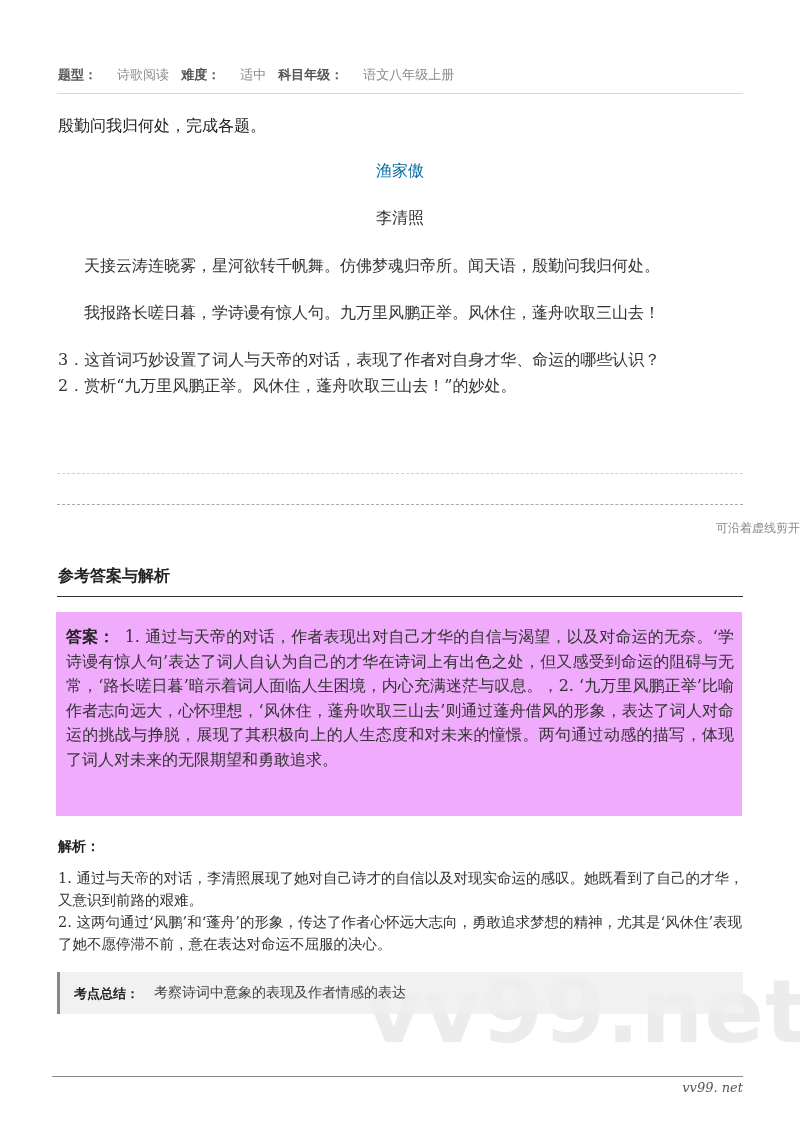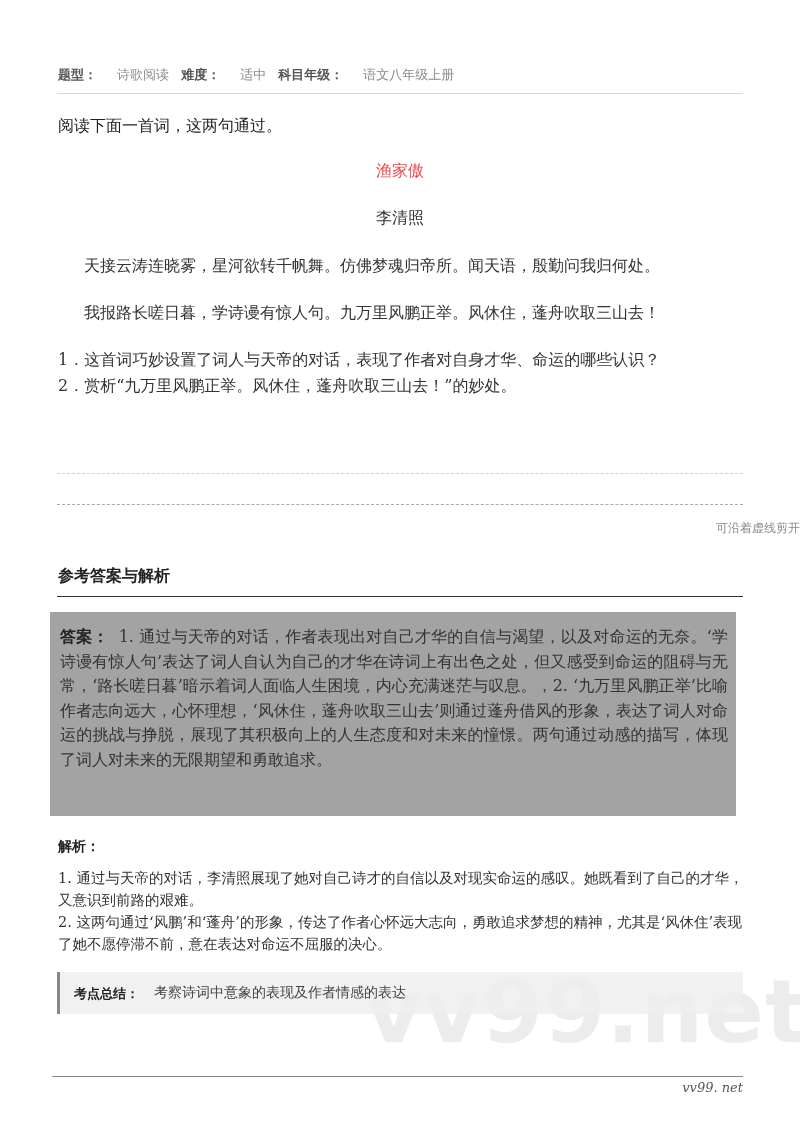--- a/index.html
+++ b/index.html
@@ -32,21 +32,21 @@
     border-top: 1px solid #d8d8d8;
   }
 
   .instr {
     left: 58px; top: 116px;
     font-size: 16px; color: #222;
     white-space: nowrap;
   }
   .poem-title {
     left: 0; width: 800px; top: 161px;
-    text-align: center; font-size: 16px; color: #ef4444;
+    text-align: center; font-size: 16px; color: #0369a1;
   }
   .poem-author {
     left: 0; width: 800px; top: 208px;
     text-align: center; font-size: 16px; color: #333;
   }
   .poem-line {
     left: 84px; font-size: 16px; color: #333; white-space: nowrap;
   }
   .q-line {
     left: 58px; font-size: 16px; color: #333; white-space: nowrap;
@@ -67,22 +67,22 @@
     left: 58px; top: 566px;
     font-size: 16px; font-weight: bold; color: #222;
     font-family: "DejaVu Sans", "Liberation Sans", sans-serif;
   }
   .rule-sec {
     left: 57px; top: 596px; width: 686px; height: 0;
     border-top: 1.5px solid #333;
   }
 
   .answer-box {
-    left: 50px; top: 612px; width: 686px; height: 204px;
-    background: #a3a3a3;
+    left: 56px; top: 612px; width: 686px; height: 204px;
+    background: #f0abfc;
   }
   .answer-text {
     position: absolute; left: 10px; top: 13px; width: 668px;
     font-size: 16px; line-height: 24.5px; color: #333;
     text-align: justify;
   }
   .answer-text .lbl {
     font-weight: bold; color: #222;
     font-family: "DejaVu Sans", "Liberation Sans", sans-serif;
     margin-right: 10px;
@@ -135,26 +135,26 @@
 </head>
 <body>
 
 <div class="abs meta">
   <span class="k">题型：</span><span class="v">诗歌阅读</span>
   <span class="k">难度：</span><span class="v">适中</span>
   <span class="k">科目年级：</span><span class="v">语文八年级上册</span>
 </div>
 <div class="abs rule-top"></div>
 
-<div class="abs instr">阅读下面一首词，这两句通过。</div>
+<div class="abs instr">殷勤问我归何处，完成各题。</div>
 <div class="abs poem-title">渔家傲</div>
 <div class="abs poem-author">李清照</div>
 <div class="abs poem-line" style="top:256px;">天接云涛连晓雾，星河欲转千帆舞。仿佛梦魂归帝所。闻天语，殷勤问我归何处。</div>
 <div class="abs poem-line" style="top:303px;">我报路长嗟日暮，学诗谩有惊人句。九万里风鹏正举。风休住，蓬舟吹取三山去！</div>
-<div class="abs q-line" style="top:350px;">1．这首词巧妙设置了词人与天帝的对话，表现了作者对自身才华、命运的哪些认识？</div>
+<div class="abs q-line" style="top:350px;">3．这首词巧妙设置了词人与天帝的对话，表现了作者对自身才华、命运的哪些认识？</div>
 <div class="abs q-line" style="top:376px;">2．赏析“九万里风鹏正举。风休住，蓬舟吹取三山去！”的妙处。</div>
 
 <div class="abs dash" style="top:473px;"></div>
 <div class="abs dash dark" style="top:504px;"></div>
 <div class="abs cut-hint">可沿着虚线剪开</div>
 
 <div class="abs sec-title">参考答案与解析</div>
 <div class="abs rule-sec"></div>
 
 <div class="abs answer-box">

